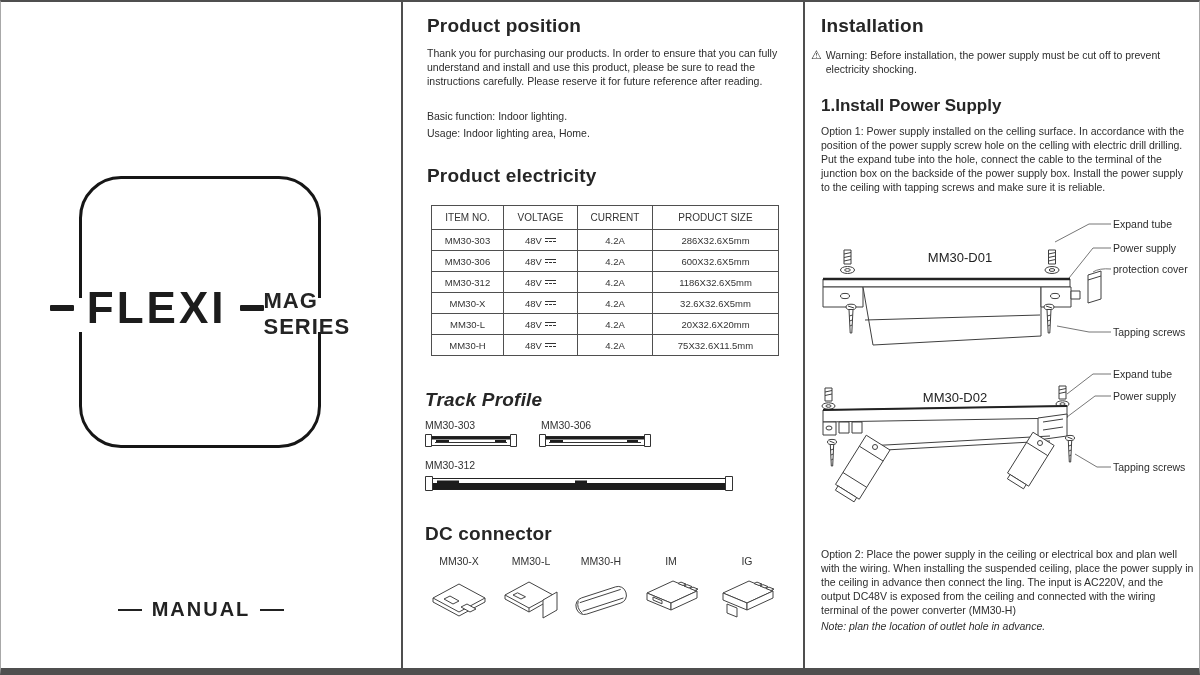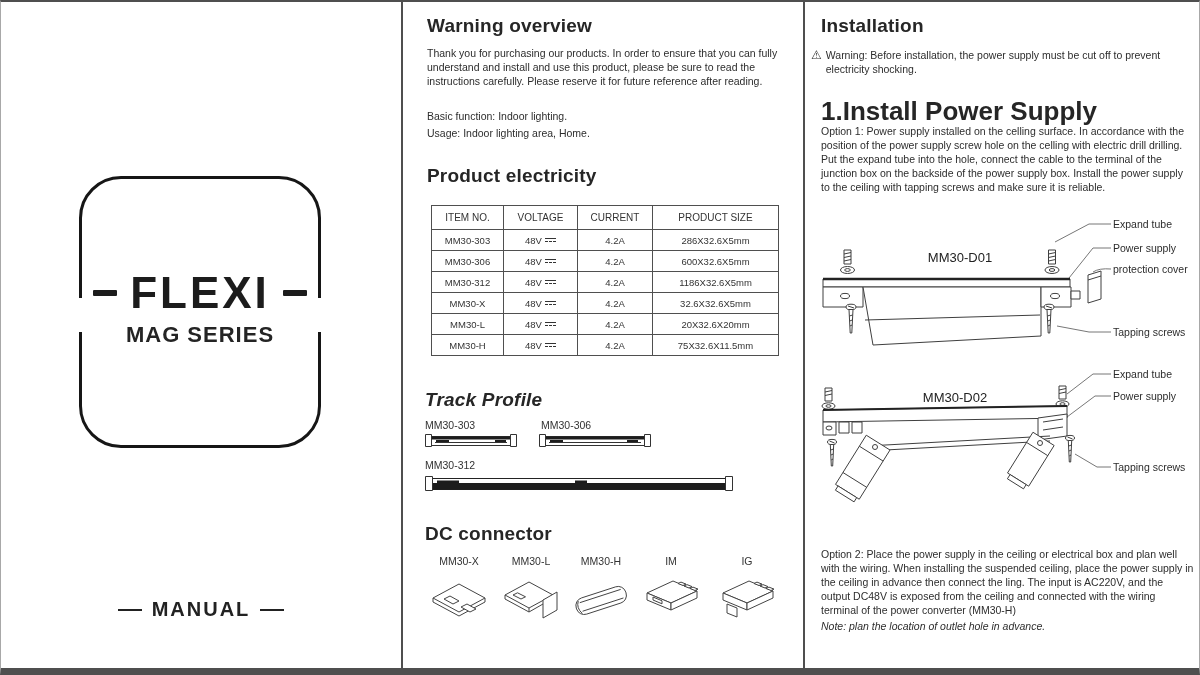--- a/index.html
+++ b/index.html
@@ -6,28 +6,28 @@
   *{box-sizing:border-box;}
   .page{
     position:relative;width:1200px;height:675px;background:#fff;overflow:hidden;
     font-family:"Liberation Sans","DejaVu Sans",sans-serif;color:#2e2e2e;
     border-top:2px solid #4f4f4f;border-bottom:7px solid #4f4f4f;
     border-left:1px solid #a8a8a8;border-right:1px solid #a8a8a8;
   }
   .divider{position:absolute;top:0;bottom:0;width:2px;background:#4f4f4f;}
   .panel{position:absolute;top:0;bottom:0;}
   .h1{position:absolute;font-size:19px;font-weight:700;color:#262626;letter-spacing:.2px;}
-  .h2{position:absolute;font-size:26px;font-weight:700;color:#262626;}
+  .h2{position:absolute;font-size:17px;font-weight:700;color:#262626;}
   .body-text{position:absolute;font-size:10.5px;line-height:14px;color:#2d2d2d;}
   .small-label{position:absolute;font-size:10.5px;color:#333;}
   
   .logo-box{position:absolute;left:78px;top:174px;width:242px;height:272px;
     border:3px solid #161616;border-radius:42px;}
   .logo-gap{position:absolute;width:12px;height:34px;background:#fff;}
-  .logo-inner{position:absolute;inset:0;display:flex;flex-direction:column;align-items:center;justify-content:center;}
+  .logo-inner{position:absolute;inset:0;display:flex;flex-direction:row;align-items:center;justify-content:center;}
   .logo-row{display:flex;align-items:center;gap:13px;margin-top:-8px;}
   .logo-dash{width:24px;height:6px;background:#1c1c1c;border-radius:1px;}
   .logo-title{font-size:44px;font-weight:700;letter-spacing:3px;color:#1c1c1c;}
   .logo-sub{font-size:22px;font-weight:600;letter-spacing:1px;color:#242424;margin-top:4px;}
   .manual-row{position:absolute;left:0;top:596px;width:400px;display:flex;align-items:center;justify-content:center;gap:10px;}
   .manual-dash{width:24px;height:2px;background:#222;}
   .manual-text{font-size:20px;font-weight:600;letter-spacing:2px;color:#222;}
   
   table.params{position:absolute;left:28px;top:203px;border-collapse:collapse;font-size:9.5px;color:#333;}
   table.params th,table.params td{border:1px solid #4f4f4f;text-align:center;padding:0 2px;}
@@ -67,21 +67,21 @@
       <div class="logo-sub">MAG SERIES</div>
     </div>
     <div class="manual-row">
       <span class="manual-dash"></span>
       <span class="manual-text">MANUAL</span>
       <span class="manual-dash"></span>
     </div>
   </div>
 
   <div class="panel" style="left:402px;width:400px;">
-    <div class="h1" style="left:24px;top:13px;">Warning overview</div>
+    <div class="h1" style="left:24px;top:13px;">Product position</div>
     <div class="body-text" style="left:24px;top:44px;width:358px;">Thank you for purchasing our products. In order to ensure that you can fully understand and install and use this product, please be sure to read the instructions carefully. Please reserve it for future reference after reading.</div>
     <div class="body-text" style="left:24px;top:107px;">Basic function: Indoor lighting.</div>
     <div class="body-text" style="left:24px;top:124px;">Usage: Indoor lighting area, Home.</div>
 
     <div class="h1" style="left:24px;top:163px;">Product electricity</div>
 
     <table class="params">
       <thead>
         <tr>
           <th class="cw0">ITEM NO.</th>

